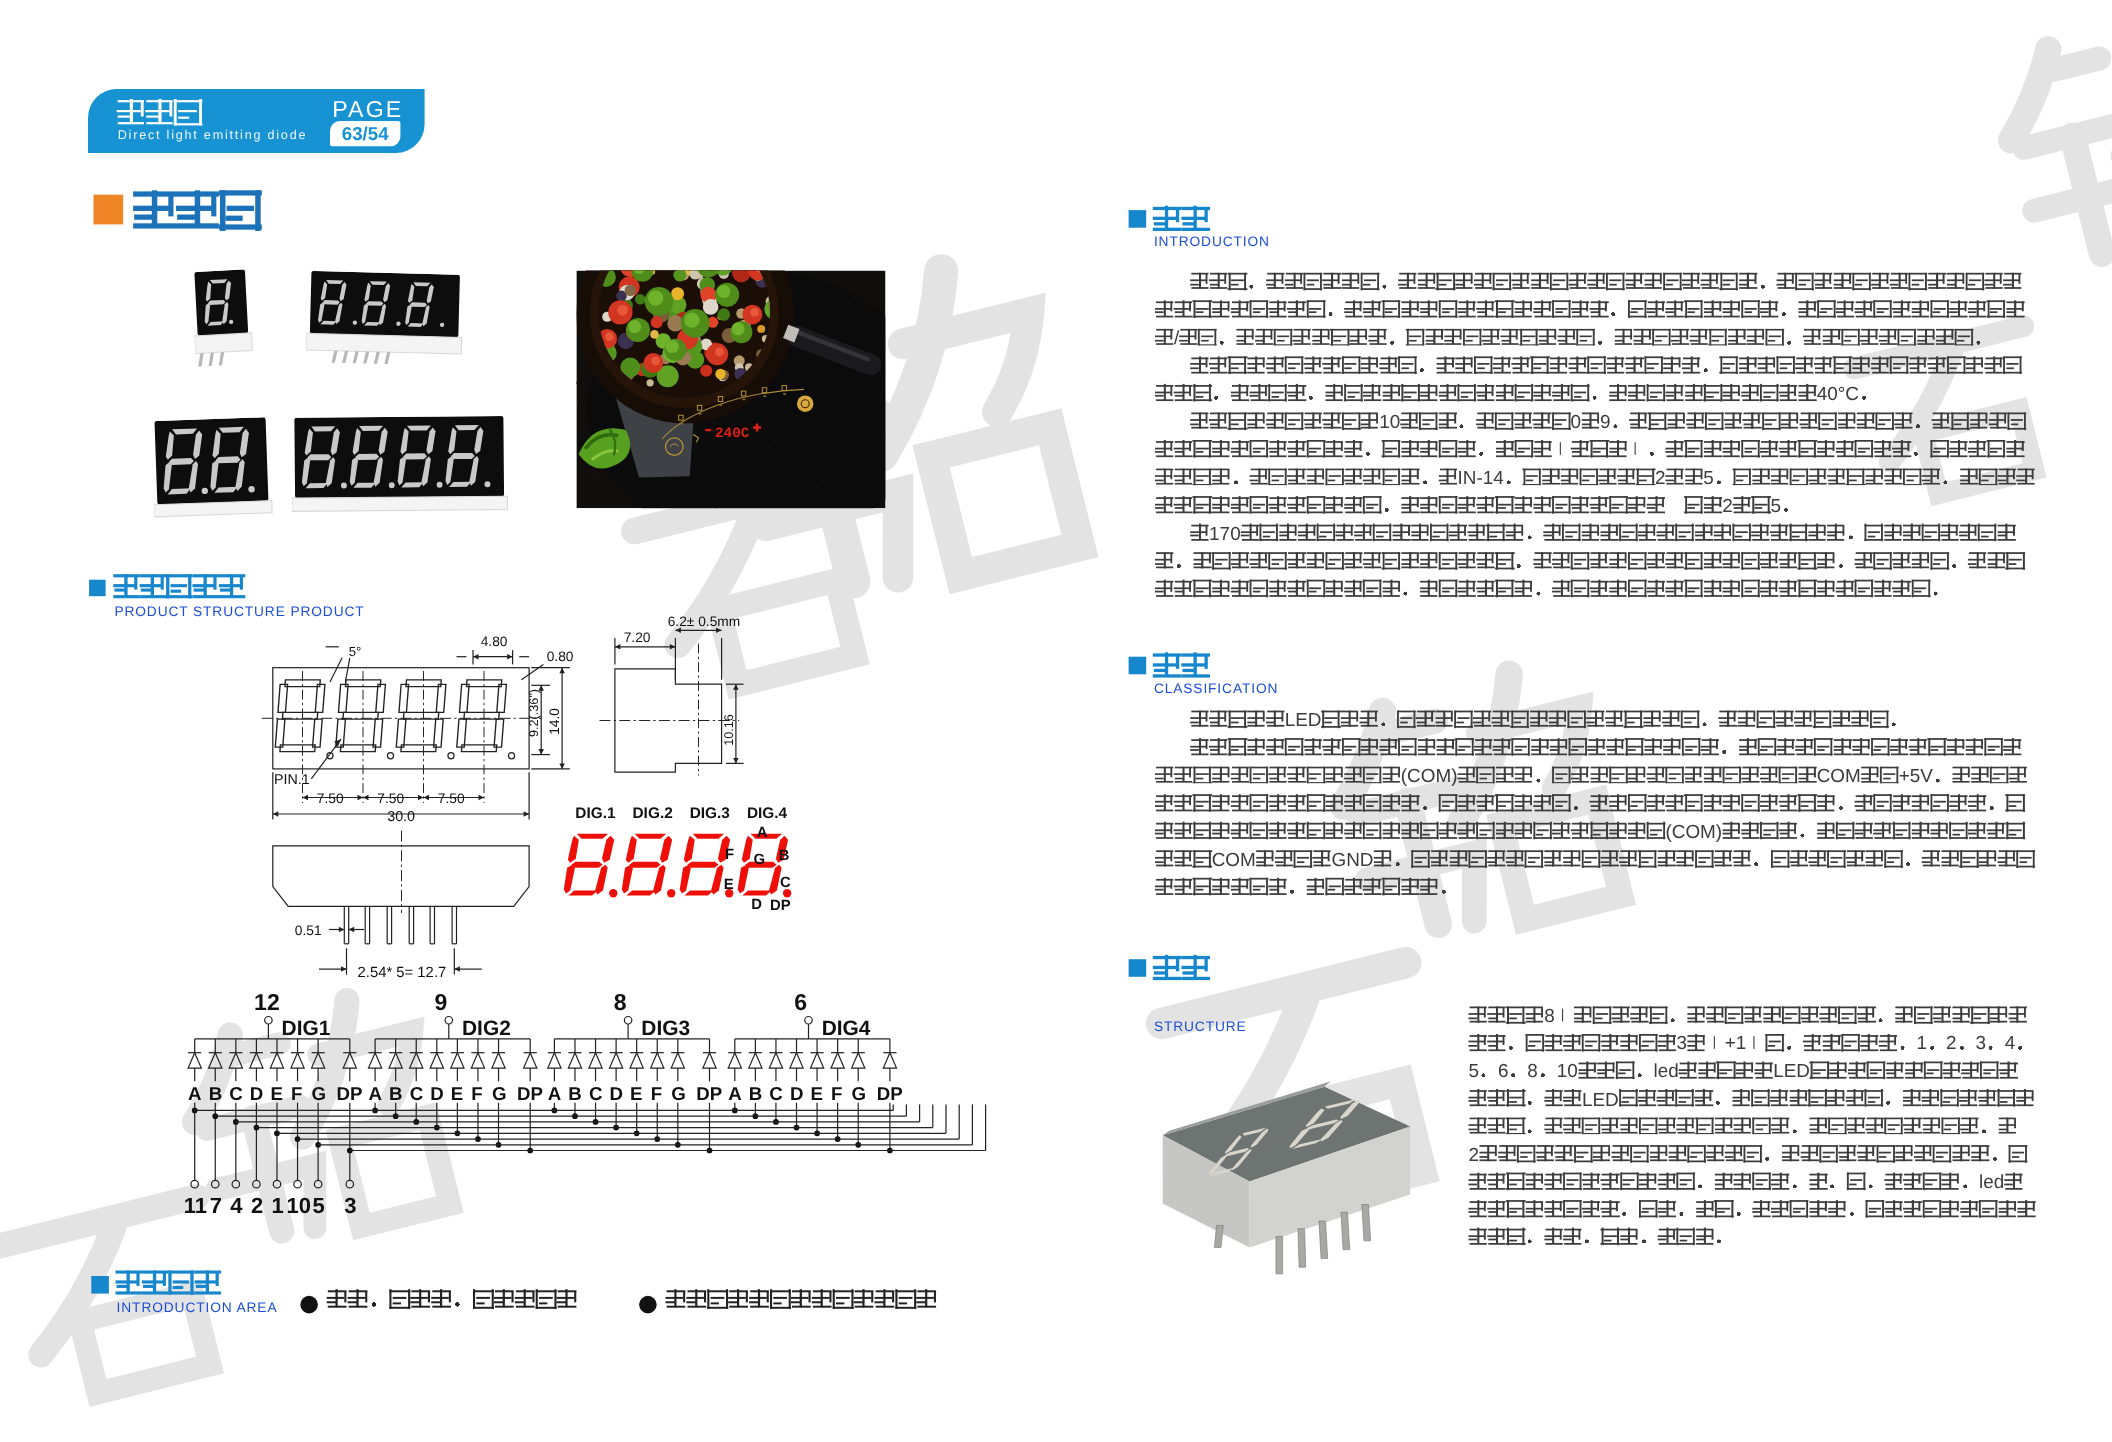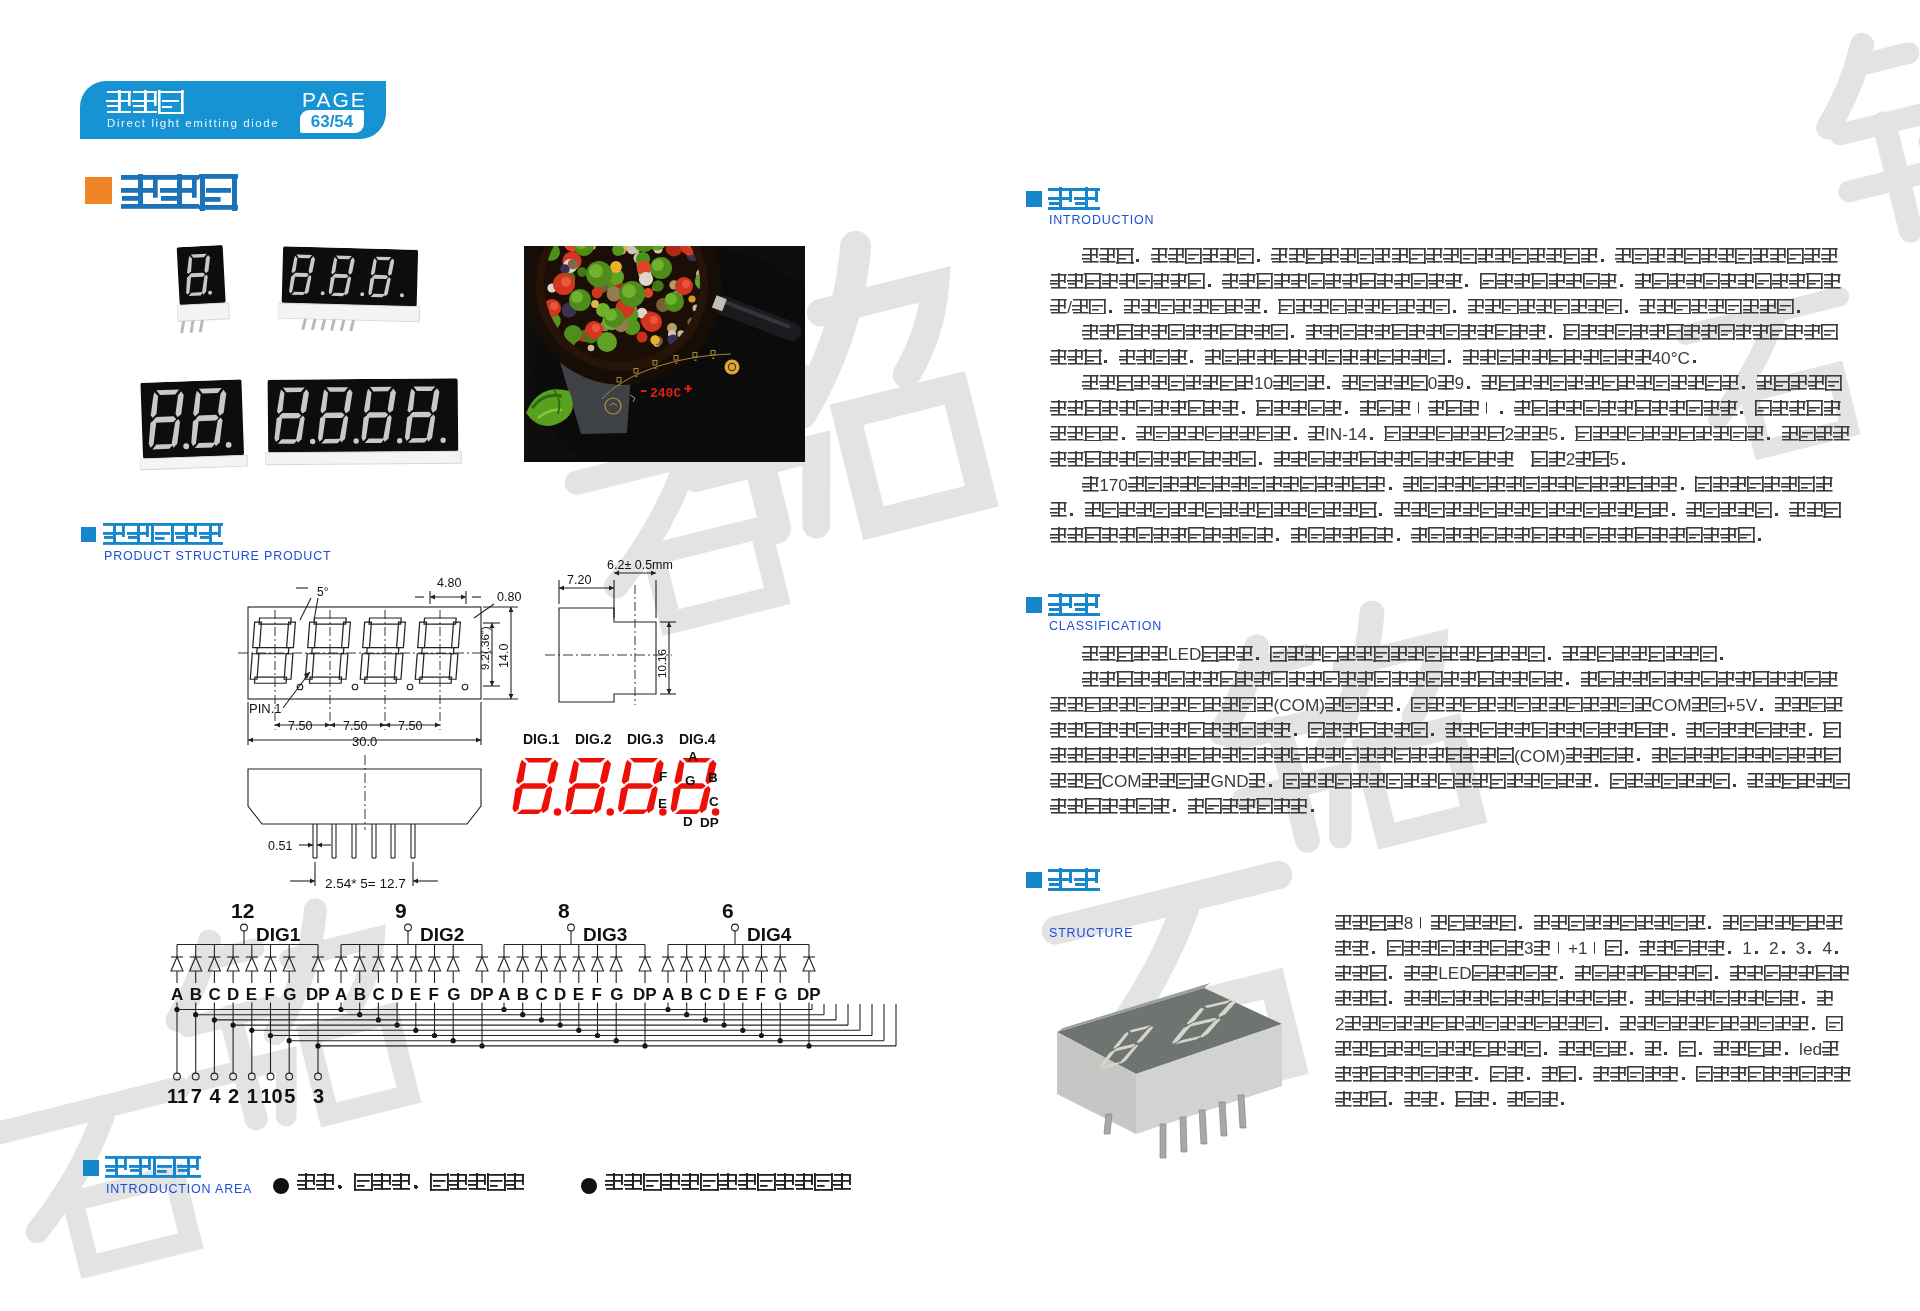--- a/index.html
+++ b/index.html
@@ -126,20 +126,21 @@
         <div style=""><i></i><i></i><em></em><i></i><i></i><em></em><i></i><i></i><em></em><i></i><i></i><em></em><i></i><i></i><b></b><em></em><i></i><i></i><em></em><i></i><i></i><em></em><b></b><i></i><i></i><em></em><i></i><i></i><em></em><i></i><i></i><em></em><i></i><i></i><em></em><i></i><b></b><i></i><em></em><i></i><i></i><em></em><i></i><i></i><b></b><em></em></div>
         <div style=""><i></i><i></i><em></em><i></i><i></i><em></em><i></i><i></i><em></em><i></i><i></i><em></em><i></i><i></i><em></em><i></i><i></i><em></em><i></i><i></i><em></em><i></i><i></i><em></em><i></i><i></i><em></em>(COM)<i></i><i></i><em></em><i></i><b></b><i></i><em></em><i></i><i></i><em></em><i></i><i></i><em></em><i></i><i></i><em></em></div>
         <div style=""><i></i><i></i><em></em>COM<i></i><i></i><em></em><i></i>GND<i></i><b></b><em></em><i></i><i></i><em></em><i></i><i></i><em></em><i></i><i></i><em></em><i></i><i></i><em></em><i></i><i></i><em></em><i></i><i></i><b></b><em></em><i></i><i></i><em></em><i></i><i></i><em></em><b></b><i></i><i></i><em></em><i></i><i></i><em></em></div>
         <div style=""><i></i><i></i><em></em><i></i><i></i><em></em><i></i><b></b><i></i><em></em><i></i><i></i><em></em><i></i><i></i><b></b></div>
       </div>
     </div>
 <div class="ct">
       <div class="tx " style="left:1335px;top:911px;width:550px;line-height:25.2px;font-size:17.2px;">
         <div style=""><i></i><i></i><em></em><i></i>8<u></u><i></i><em></em><i></i><i></i><em></em><b></b><i></i><i></i><em></em><i></i><i></i><em></em><i></i><i></i><em></em><i></i><b></b><i></i><em></em><i></i><i></i><em></em><i></i><i></i></div>
         <div style=""><i></i><i></i><b></b><em></em><i></i><i></i><em></em><i></i><i></i><em></em><i></i>3<i></i><u></u>+1<u></u><em></em><b></b><i></i><i></i><em></em><i></i><i></i><b></b>1<b></b>2<b></b>3<b></b>4<b></b></div>
+        <div style="">5<b></b>6<b></b>8<b></b>10<i></i><i></i><em></em><b></b>led<i></i><i></i><em></em><i></i><i></i>LED<em></em><i></i><i></i><em></em><i></i><i></i><em></em><i></i><i></i><em></em><i></i></div>
         <div style=""><i></i><i></i><em></em><b></b><i></i><i></i>LED<em></em><i></i><i></i><em></em><i></i><b></b><i></i><em></em><i></i><i></i><em></em><i></i><i></i><em></em><b></b><i></i><i></i><em></em><i></i><i></i><em></em><i></i></div>
         <div style=""><i></i><i></i><em></em><b></b><i></i><i></i><em></em><i></i><i></i><em></em><i></i><i></i><em></em><i></i><i></i><em></em><i></i><b></b><i></i><em></em><i></i><i></i><em></em><i></i><i></i><em></em><i></i><b></b><i></i></div>
         <div style="">2<i></i><i></i><em></em><i></i><i></i><em></em><i></i><i></i><em></em><i></i><i></i><em></em><i></i><i></i><em></em><b></b><i></i><i></i><em></em><i></i><i></i><em></em><i></i><i></i><em></em><i></i><i></i><b></b><em></em></div>
         <div style=""><i></i><i></i><em></em><i></i><i></i><em></em><i></i><i></i><em></em><i></i><i></i><em></em><b></b><i></i><i></i><em></em><i></i><b></b><i></i><b></b><em></em><b></b><i></i><i></i><em></em><i></i><b></b>led<i></i></div>
         <div style=""><i></i><i></i><em></em><i></i><i></i><em></em><i></i><i></i><b></b><em></em><i></i><b></b><i></i><em></em><b></b><i></i><i></i><em></em><i></i><i></i><b></b><em></em><i></i><i></i><em></em><i></i><i></i><em></em><i></i><i></i></div>
         <div style=""><i></i><i></i><em></em><b></b><i></i><i></i><b></b><em></em><i></i><b></b><i></i><em></em><i></i><b></b></div>
       </div>
     </div>
 <svg class="ct" style="left:176px;top:246px;transform:rotate(-3deg);" width="54" height="90" viewBox="-3 0 54 90">
       <defs>

